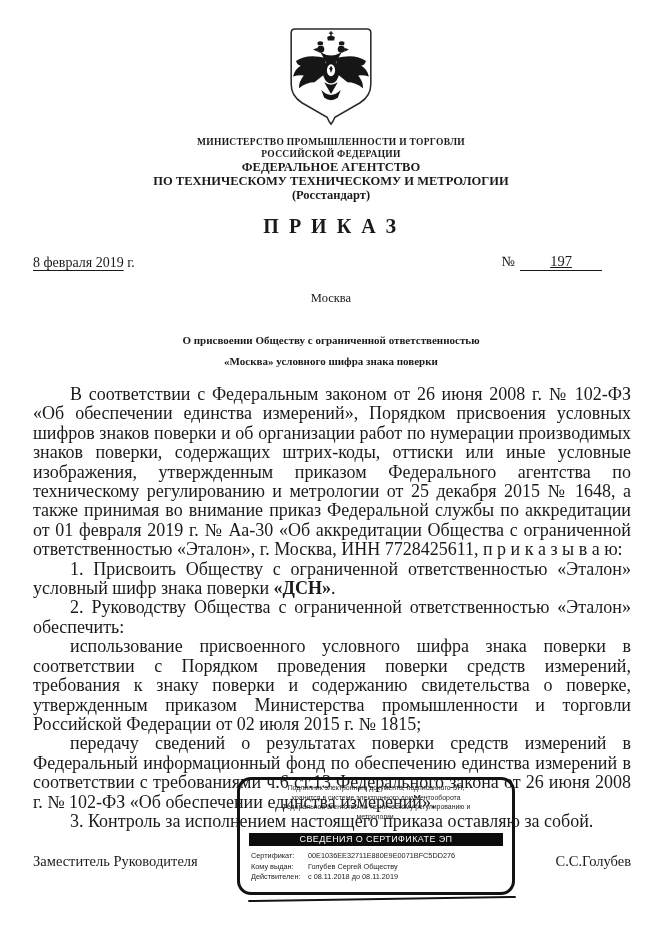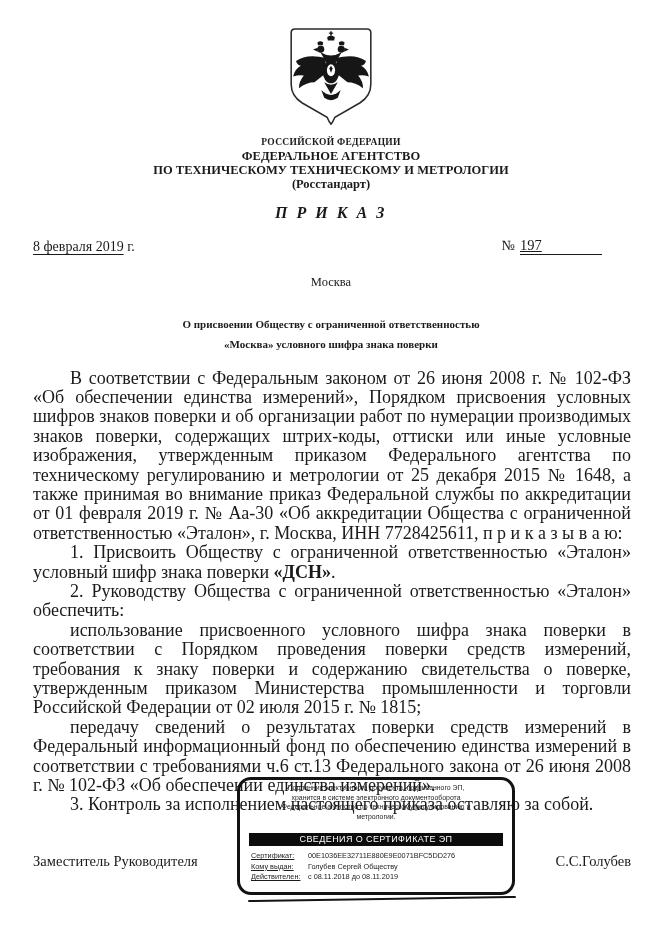--- a/index.html
+++ b/index.html
@@ -8,30 +8,30 @@
     width:662px;height:926px;
     background:#ffffff;
     color:#1a1a1a;
     font-family:"Liberation Serif", serif;
     overflow:hidden;
   }
   .header{text-align:center;padding-top:26px;}
   .emblem{display:inline-block;width:88px;height:101px;}
   .ministry{margin-top:6px;font-weight:bold;font-size:9.5px;line-height:11.5px;letter-spacing:.3px;}
   .agency{font-weight:bold;font-size:12.5px;line-height:14px;}
-  .doc-type{margin-top:13px;font-weight:bold;font-size:16px;letter-spacing:2.5px;font-style:italic;}
+  .doc-type{margin-top:13px;font-weight:bold;font-size:20px;letter-spacing:2.5px;}
   .meta-row{
     display:flex;justify-content:space-between;align-items:flex-end;
     margin:15px 60px 0 33px;font-size:14px;
   }
   .date-underlined{text-decoration:underline;text-underline-offset:3px;}
   .num-box{white-space:nowrap;}
   .num-underline{
     display:inline-block;width:82px;margin-left:5px;
-    border-bottom:1.3px solid #1a1a1a;text-align:left;font-size:14.5px;text-decoration:underline;
+    border-bottom:1.3px solid #1a1a1a;text-align:center;font-size:14.5px;text-decoration:underline;
   }
   .city{margin-top:20px;text-align:center;font-size:12.5px;}
   .order-title{margin:24px 40px 0;text-align:center;font-weight:bold;font-size:11px;line-height:20.5px;}
   .body-text{margin:14px 31px 0 33px;font-size:18px;line-height:19.4px;text-align:justify;}
   .body-text p{margin:0;text-indent:37px;}
   .code-bold{font-weight:bold;}
   .sig-row{
     position:absolute;left:33px;right:31px;top:853px;
     display:flex;justify-content:space-between;font-size:14.5px;
   }
@@ -47,21 +47,21 @@
     content:"";position:absolute;left:8px;right:-4px;bottom:-8px;height:2px;
     background:#141414;transform:rotate(-0.9deg);border-radius:2px;
   }
   .stamp-line{font-size:6.9px;line-height:9.6px;}
   .stamp-line.first{margin-top:3px;}
   .stamp-bar{
     margin:12px 9px 0;background:#0c0c0c;color:#ffffff;
     font-size:9px;line-height:13px;letter-spacing:.4px;
   }
   .stamp-certs{margin:5px 0 0 11px;text-align:left;font-size:7.3px;line-height:10.4px;}
-  .stamp-certs .lbl{display:inline-block;width:57px;text-decoration:underline;}
+  .stamp-certs .lbl{display:inline-block;width:57px;}
 </style>
 </head>
 <body>
 
 <div class="page">
 
   <div class="header">
     <span class="emblem">
       <svg viewBox="0 0 90 104" width="88" height="101" xmlns="http://www.w3.org/2000/svg">
         <path d="M8,3 H82 Q86,3 86,7 V60 Q86,72 75,79 L49,94 Q47,99 45,101 Q43,99 41,94 L15,79 Q4,72 4,60 V7 Q4,3 8,3 Z" fill="none" stroke="#2a2a2a" stroke-width="1.6"></path>
@@ -81,20 +81,21 @@
           <ellipse cx="45" cy="47" rx="8.5" ry="12"></ellipse>
           <path d="M38,58 L45,70 L52,58 Q45,63 38,58 Z"></path>
           <path d="M35,66 Q45,76 55,66 L52,74 q-7,5 -14,0 z"></path>
           <ellipse cx="45" cy="45.5" rx="4.2" ry="6.2" fill="#ffffff"></ellipse>
           <path d="M45,41 l1.7,2.8 -1.7,4.4 -1.7,-4.4 z"></path>
         </g>
       </svg>
     </span>
 
     <div class="ministry">
+      <div>МИНИСТЕРСТВО ПРОМЫШЛЕННОСТИ И ТОРГОВЛИ</div>
       <div>РОССИЙСКОЙ ФЕДЕРАЦИИ</div>
     </div>
 
     <div class="agency">
       <div>ФЕДЕРАЛЬНОЕ АГЕНТСТВО</div>
       <div>ПО ТЕХНИЧЕСКОМУ ТЕХНИЧЕСКОМУ И МЕТРОЛОГИИ</div>
       <div>(Росстандарт)</div>
     </div>
 
     <div class="doc-type">П Р И К А З</div>

